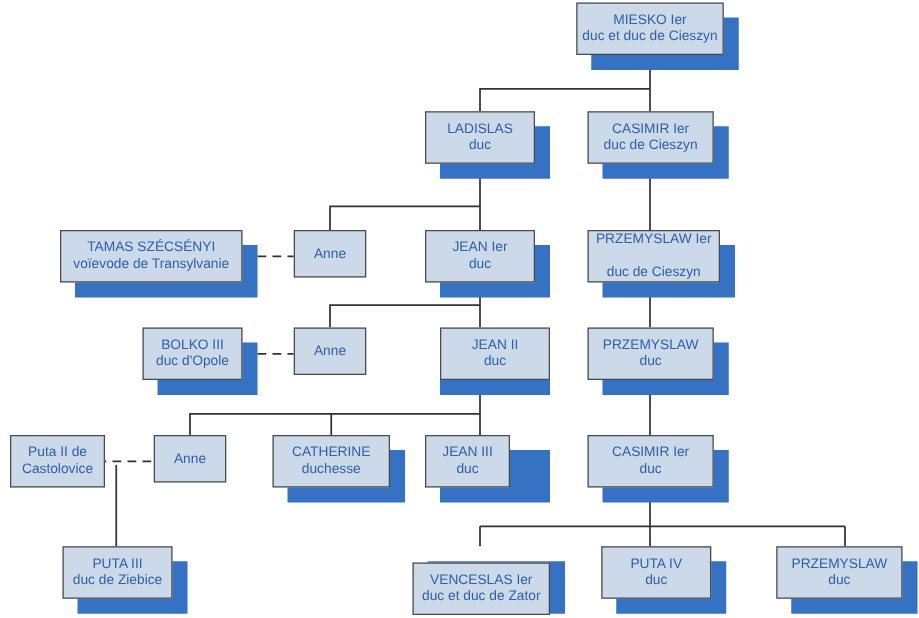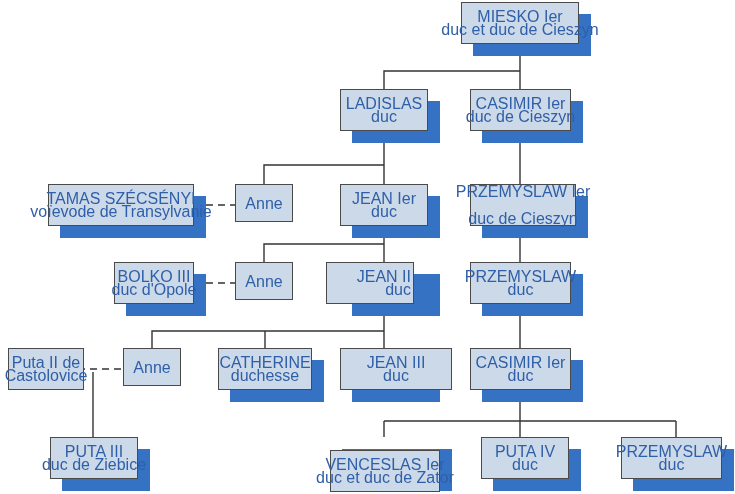--- a/index.html
+++ b/index.html
@@ -26,21 +26,21 @@
   .node {
     position: absolute;
     box-sizing: border-box;
     background: #ccd9e8;
     border: 1px solid #4a4a4a;
     display: flex;
     flex-direction: column;
     align-items: center;
     justify-content: center;
     color: #2f5fa8;
-    font-size: 16px;
+    font-size: 11px;
     line-height: 13px;
     text-align: center;
     z-index: 3;
     padding: 0 2px;
   }
   .node .l1, .node .l2 {
     display: block;
     white-space: nowrap;
   }
   .shadow {
@@ -127,40 +127,40 @@
         <span class="l1">PRZEMYSLAW Ier</span>
         <span class="l2">duc de Cieszyn</span>
       </div>
       <div class="node" style="left: 114px; top: 262px; width: 80px; height: 42px; background: rgb(204, 217, 232); border-color: rgb(74, 74, 74); color: rgb(47, 95, 168);">
         <span class="l1">BOLKO III</span>
         <span class="l2">duc d'Opole</span>
       </div>
       <div class="node" style="left: 235px; top: 262px; width: 58px; height: 38px; background: rgb(204, 217, 232); border-color: rgb(74, 74, 74); color: rgb(47, 95, 168);">
         <span class="l1">Anne</span>
       </div>
-      <div class="node" style="left: 326px; top: 262px; width: 88px; height: 42px; background: rgb(204, 217, 232); border-color: rgb(74, 74, 74); color: rgb(47, 95, 168); align-items: flex-end;">
+      <div class="node" style="left: 352px; top: 262px; width: 88px; height: 42px; background: rgb(204, 217, 232); border-color: rgb(74, 74, 74); color: rgb(47, 95, 168);">
         <span class="l1">JEAN II</span>
         <span class="l2">duc</span>
       </div>
       <div class="node" style="left: 470px; top: 262px; width: 101px; height: 42px; background: rgb(204, 217, 232); border-color: rgb(74, 74, 74); color: rgb(47, 95, 168);">
         <span class="l1">PRZEMYSLAW</span>
         <span class="l2">duc</span>
       </div>
       <div class="node" style="left: 8px; top: 348px; width: 76px; height: 42px; background: rgb(204, 217, 232); border-color: rgb(74, 74, 74); color: rgb(47, 95, 168);">
         <span class="l1">Puta II de</span>
         <span class="l2">Castolovice</span>
       </div>
       <div class="node" style="left: 123px; top: 348px; width: 58px; height: 38px; background: rgb(204, 217, 232); border-color: rgb(74, 74, 74); color: rgb(47, 95, 168);">
         <span class="l1">Anne</span>
       </div>
       <div class="node" style="left: 218px; top: 348px; width: 94px; height: 42px; background: rgb(204, 217, 232); border-color: rgb(74, 74, 74); color: rgb(47, 95, 168);">
         <span class="l1">CATHERINE</span>
         <span class="l2">duchesse</span>
       </div>
-      <div class="node" style="left: 340px; top: 348px; width: 112px; height: 42px; background: rgb(204, 217, 232); border-color: rgb(74, 74, 74); color: rgb(47, 95, 168);">
+      <div class="node" style="left: 340px; top: 348px; width: 68px; height: 42px; background: rgb(204, 217, 232); border-color: rgb(74, 74, 74); color: rgb(47, 95, 168);">
         <span class="l1">JEAN III</span>
         <span class="l2">duc</span>
       </div>
       <div class="node" style="left: 470px; top: 348px; width: 101px; height: 42px; background: rgb(204, 217, 232); border-color: rgb(74, 74, 74); color: rgb(47, 95, 168);">
         <span class="l1">CASIMIR Ier</span>
         <span class="l2">duc</span>
       </div>
       <div class="node" style="left: 50px; top: 437px; width: 88px; height: 42px; background: rgb(204, 217, 232); border-color: rgb(74, 74, 74); color: rgb(47, 95, 168);">
         <span class="l1">PUTA III</span>
         <span class="l2">duc de Ziebice</span>

